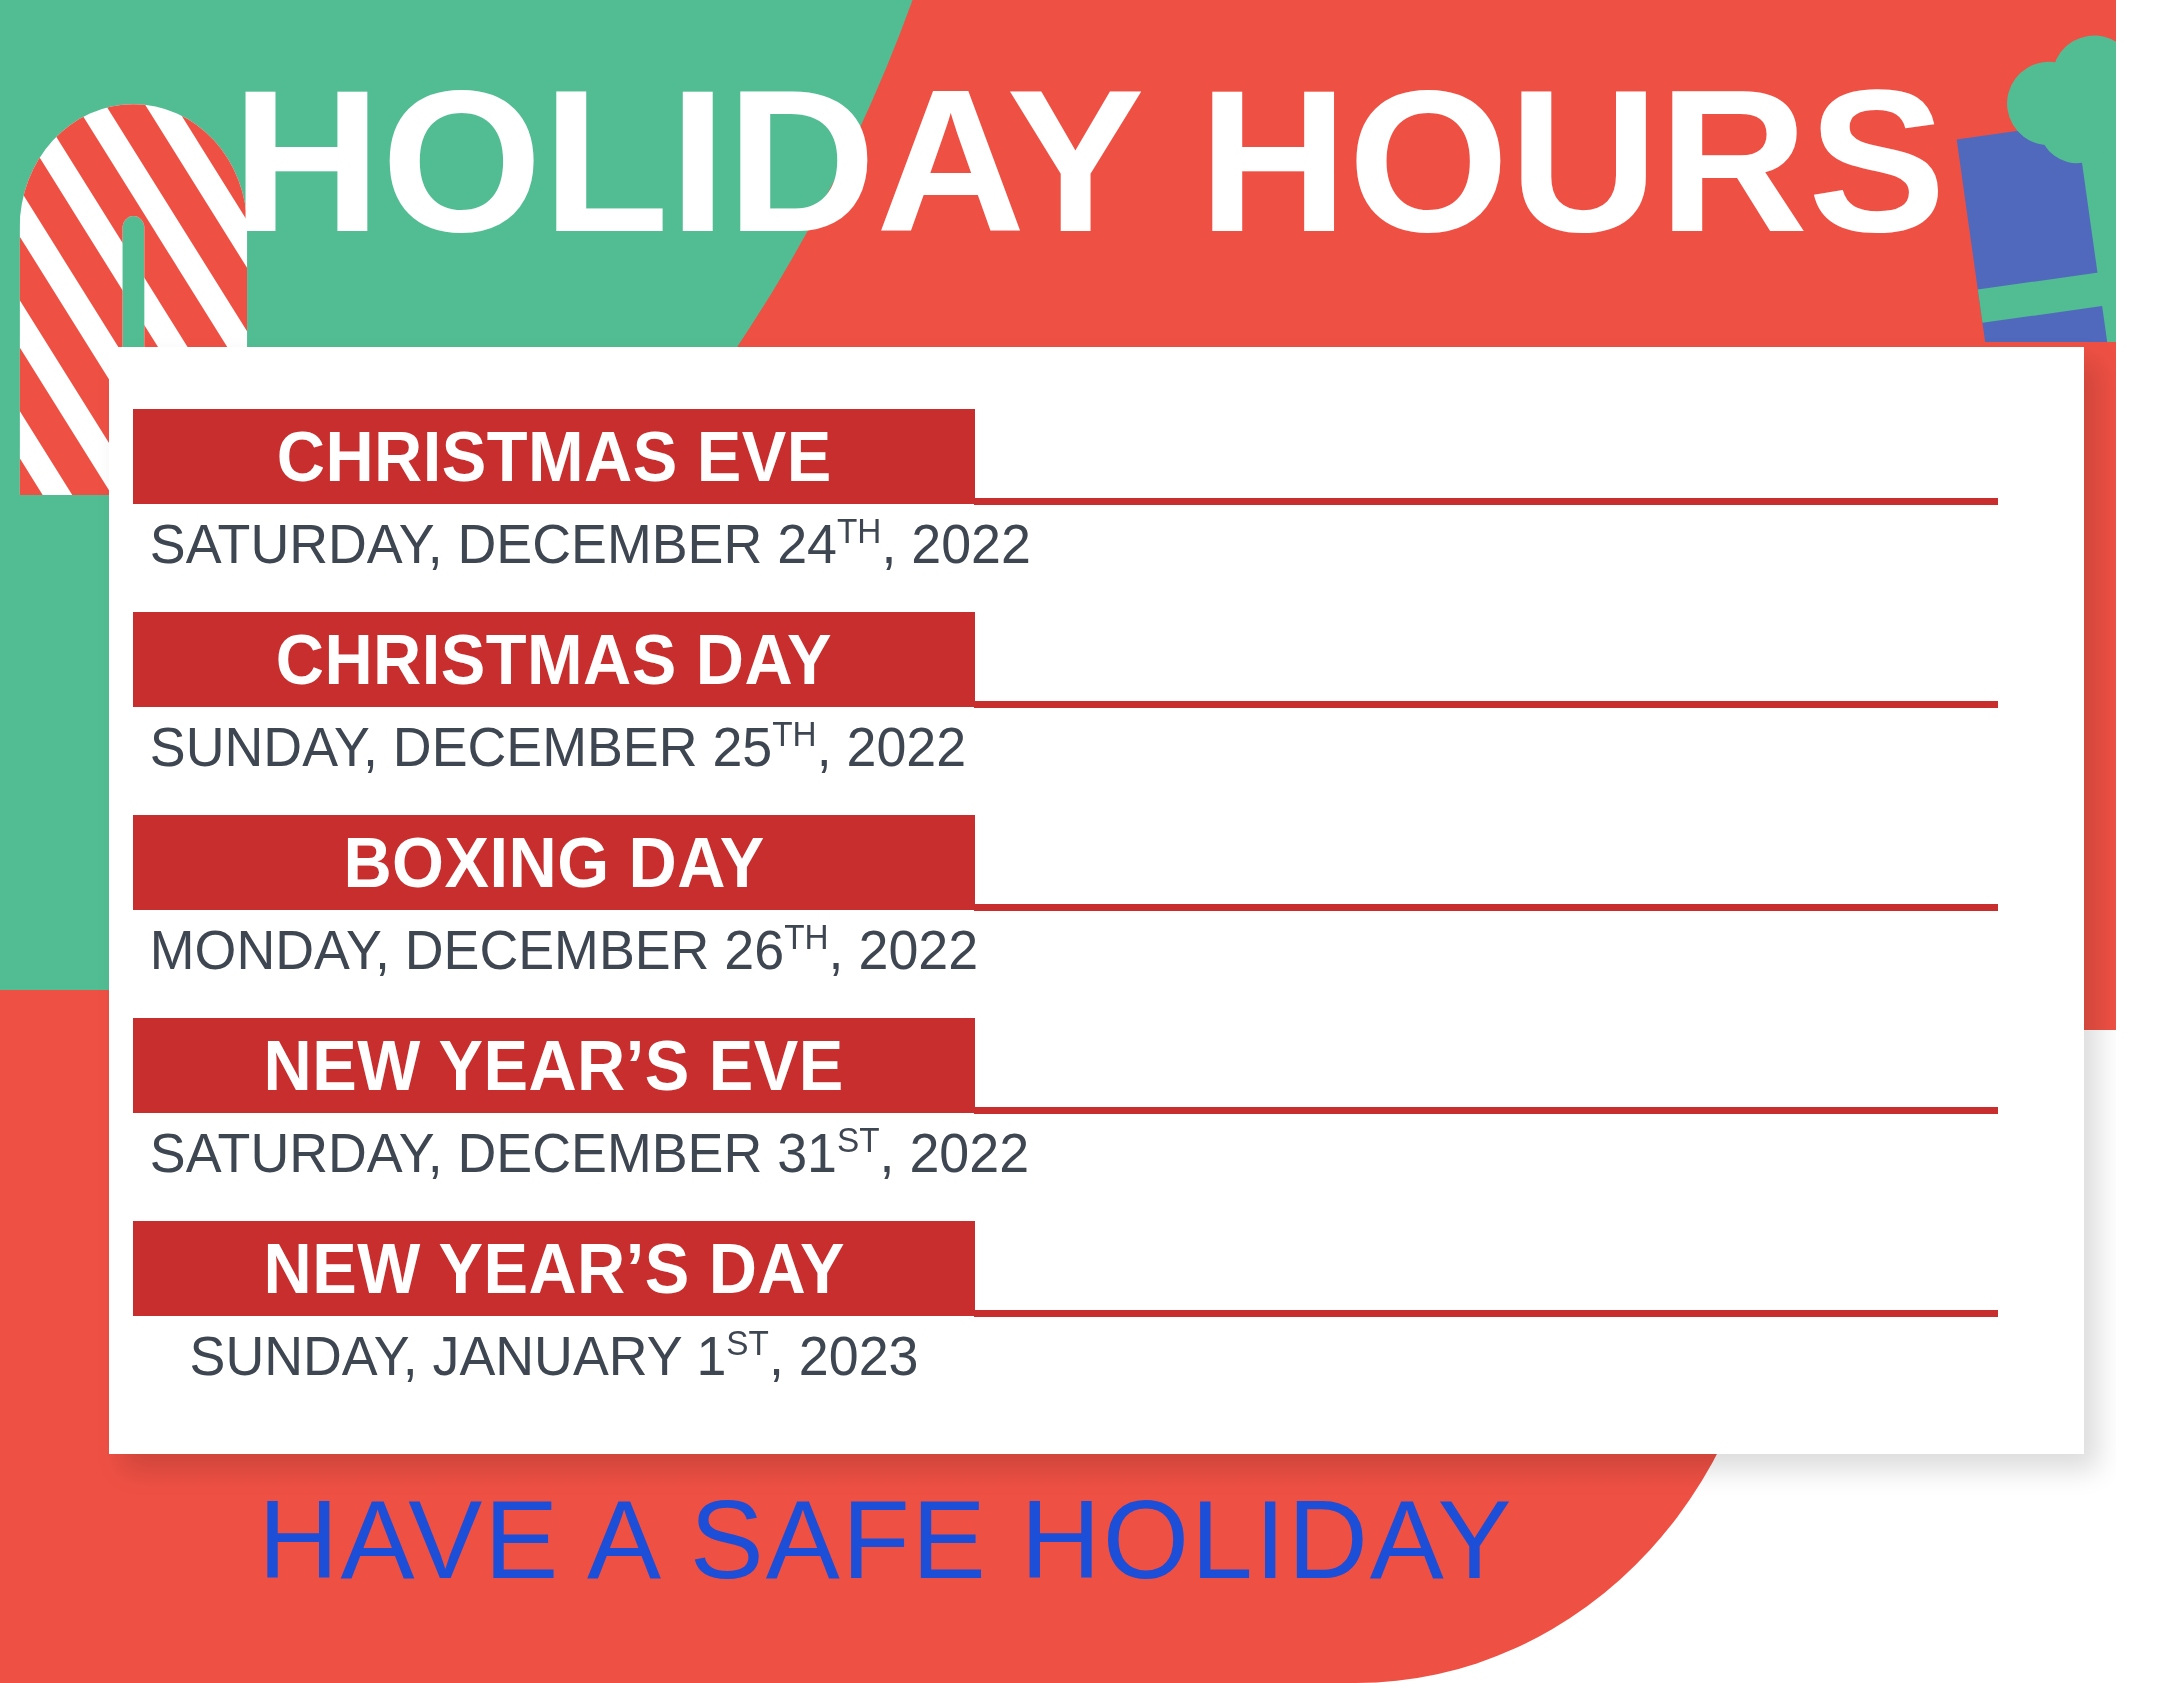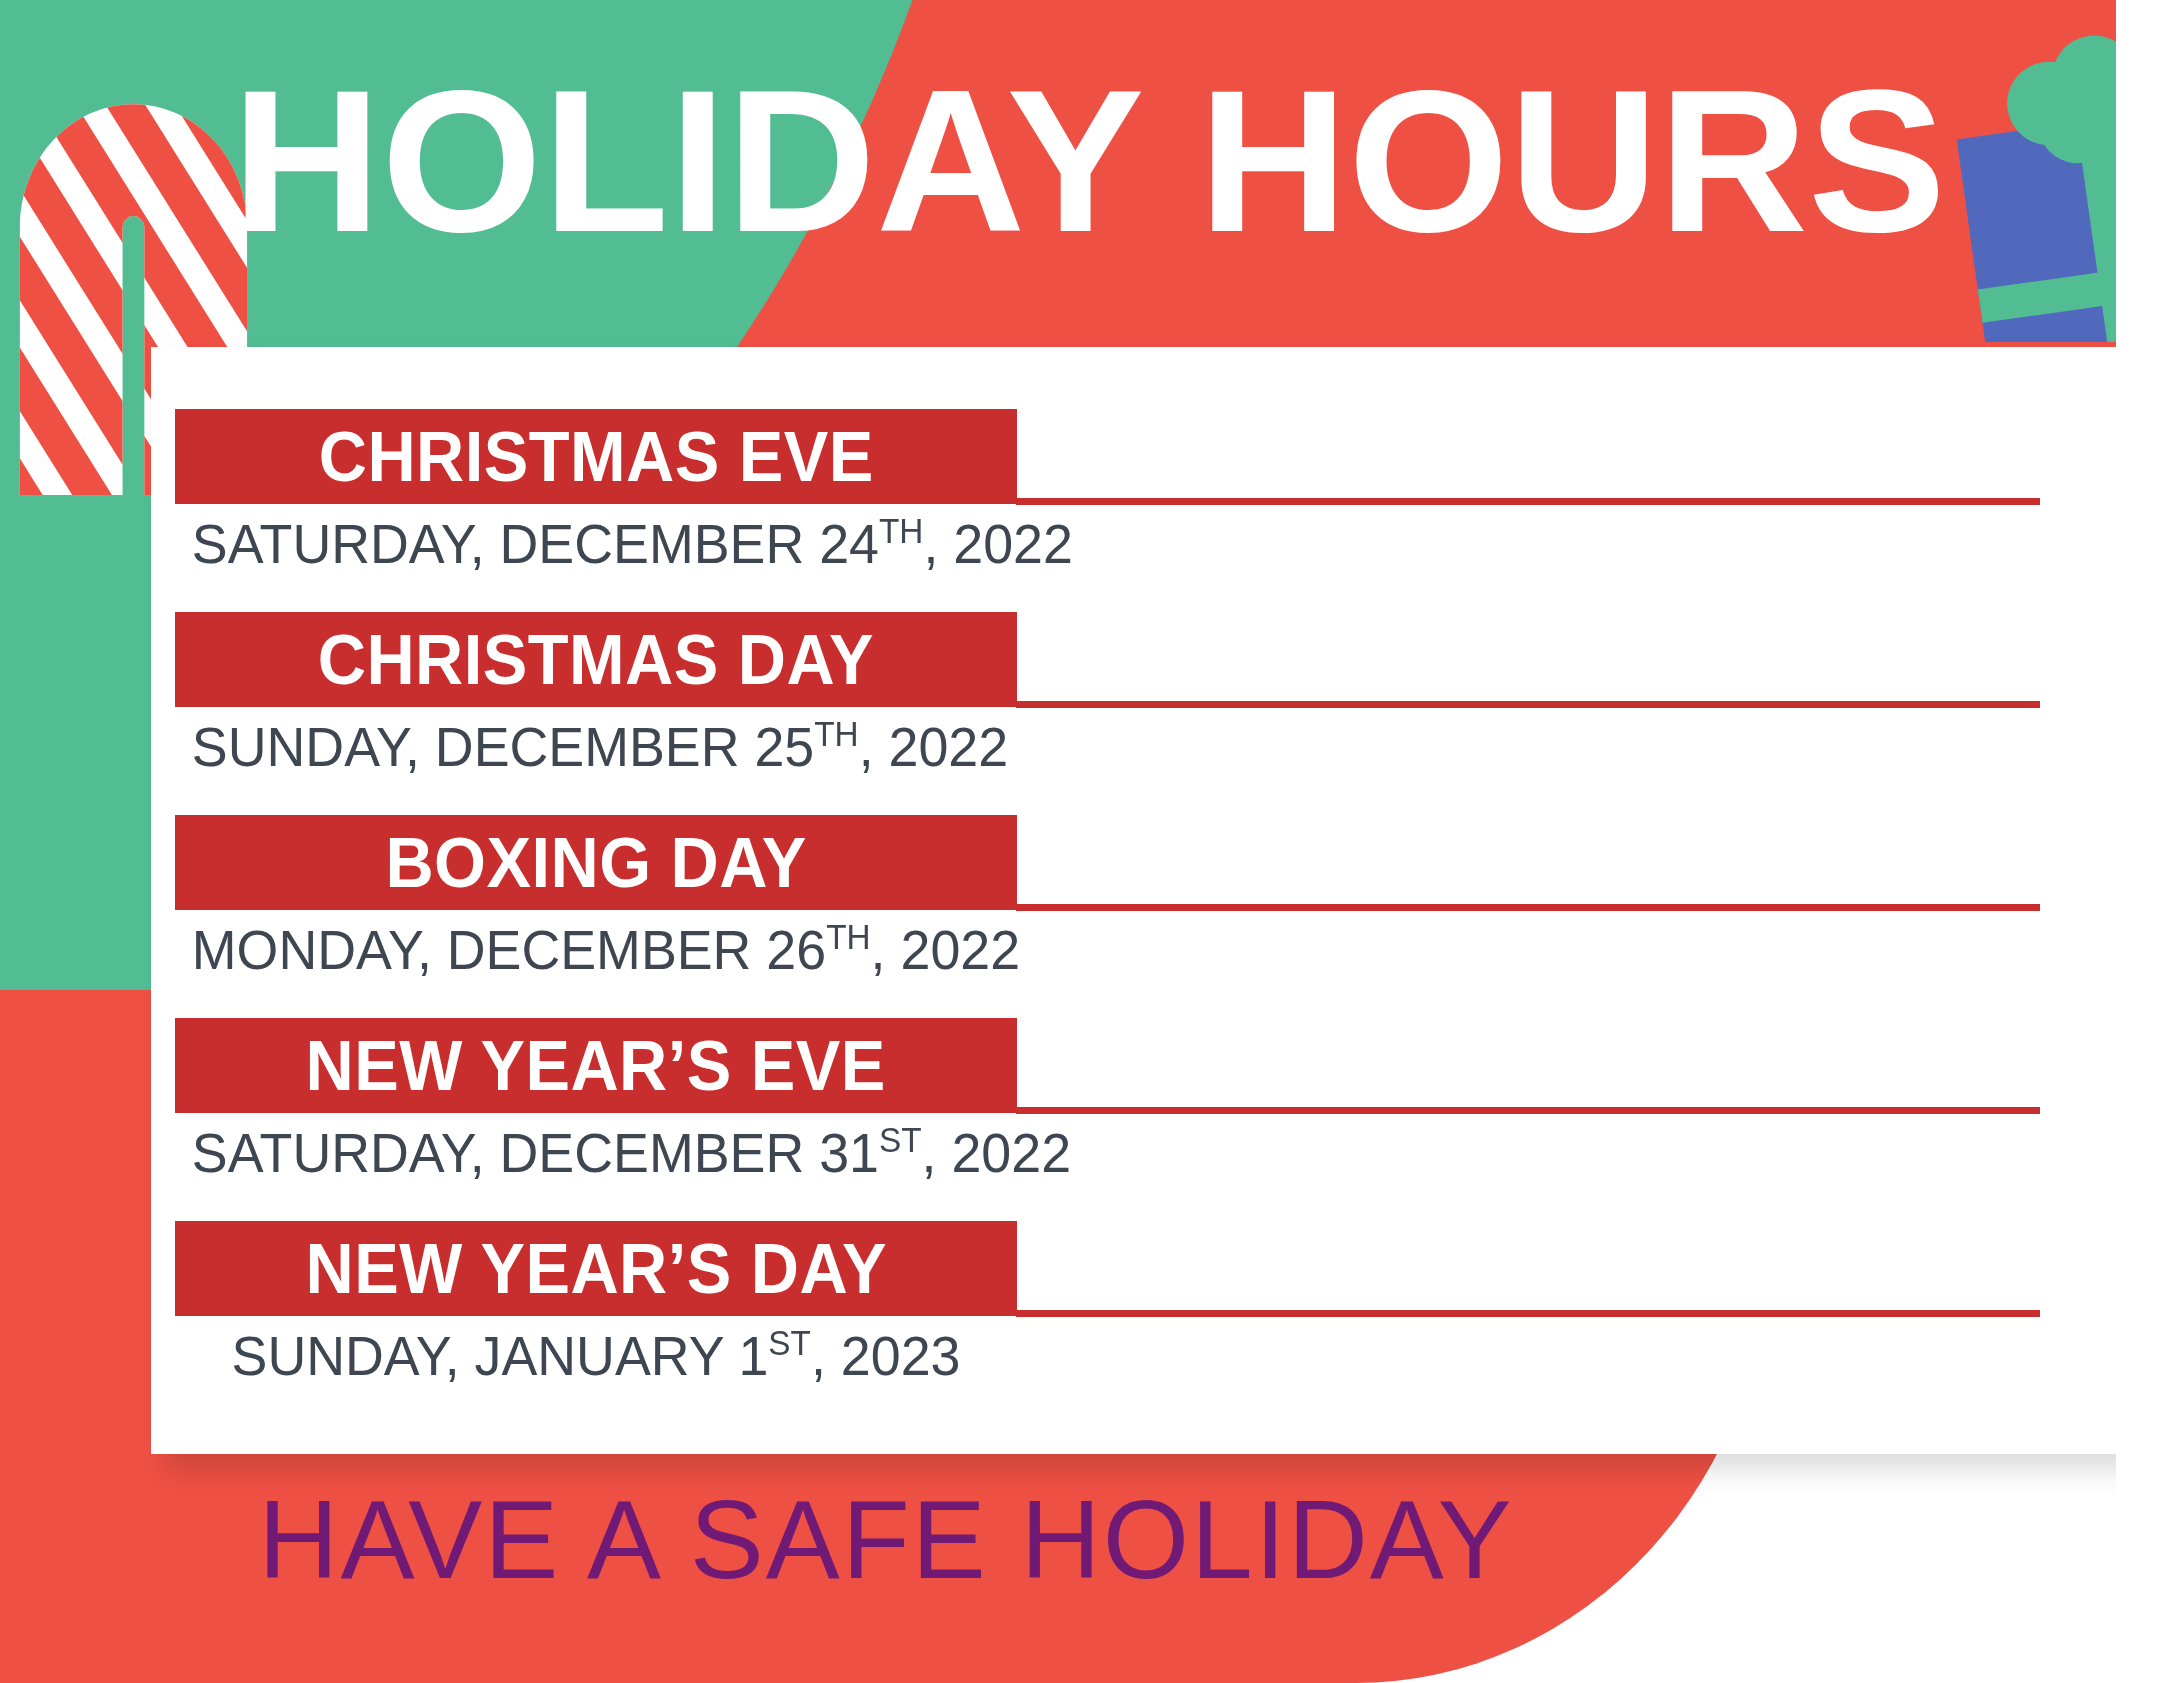--- a/index.html
+++ b/index.html
@@ -102,21 +102,20 @@
 
   
   .card {
     position: absolute;
     left: 109px;
     top: 347px;
     width: 1975px;
     height: 1107px;
     background: #ffffff;
     box-shadow: 14px 16px 26px rgba(0,0,0,0.14);
-    margin-left: 42px;
   }
 
   .rows {
     position: absolute;
     left: 0;
     top: 0;
     width: 100%;
     height: 100%;
   }
 
@@ -182,21 +181,21 @@
     line-height: 0;
   }
 
   
   .footer {
     position: absolute;
     left: 0;
     top: 1485px;
     width: 1772px;
     text-align: center;
-    color: #701a75;
+    color: #1d4ed8;
     font-family: "Liberation Sans Narrow", "Liberation Sans", sans-serif;
     font-weight: 400;
     font-size: 111px;
     line-height: 1;
     letter-spacing: 2px;
     white-space: nowrap;
     transform: scaleX(1.0);
   }
 </style>
 </head>

